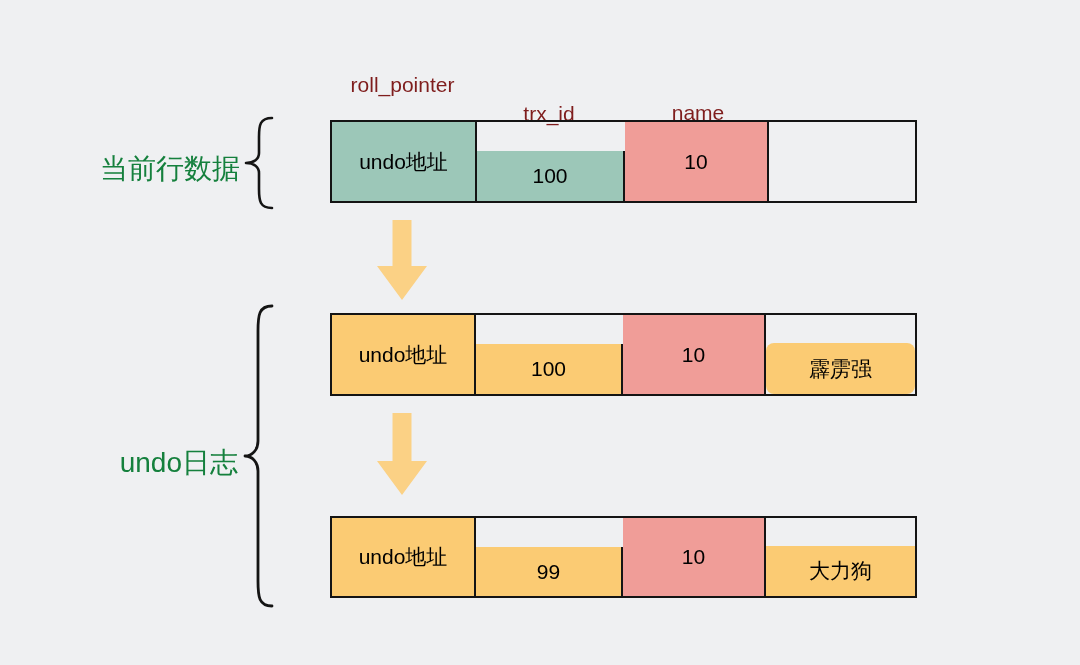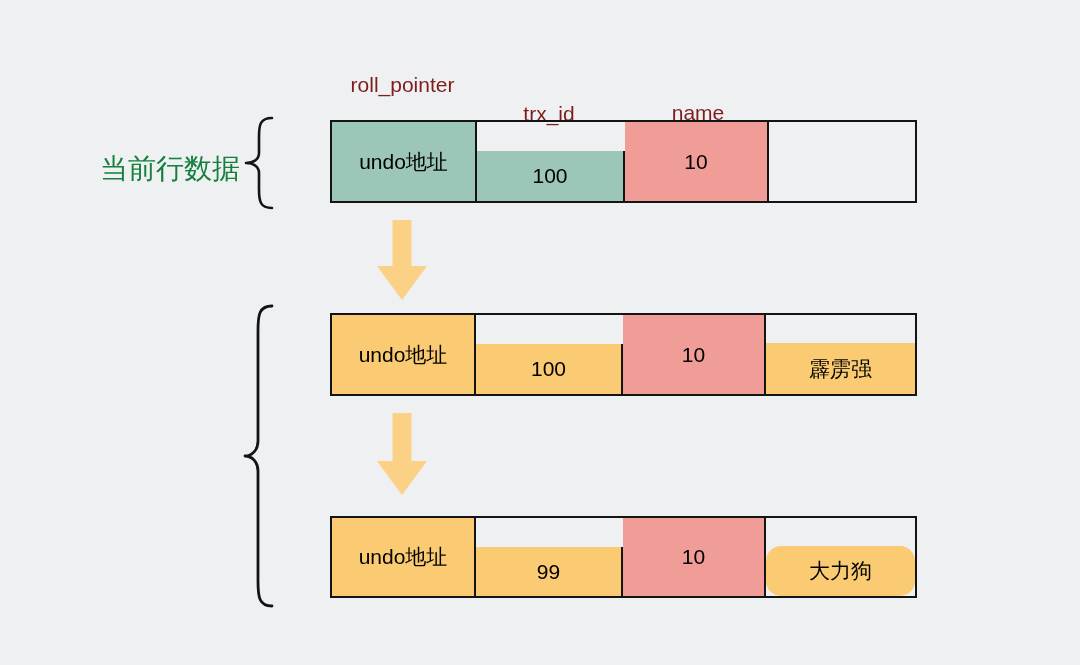--- a/index.html
+++ b/index.html
@@ -77,20 +77,21 @@
   #arrow-1 { top: 220px; }
   #arrow-2 { top: 413px; }
 </style>
 </head>
 <body>
 
 <div class="canvas">
 
   <div class="side-label" id="lbl-current">当前行数据</div>
 
+  <div class="side-label" id="lbl-undo">undo日志</div>
 
   <svg class="brace" id="brace-current" width="32" height="96" viewBox="0 0 32 96">
     <path d="M 30 3 C 18 3 17 10 17 22 L 17 38 C 17 44 12 48 4 48 C 12 48 17 52 17 58 L 17 74 C 17 86 18 93 30 93" stroke-width="2.6"></path>
   </svg>
 
   <svg class="brace" id="brace-undo" width="33" height="306" viewBox="0 0 33 306">
     <path d="M 31 3 C 18 3 17 12 17 28 L 17 138 C 17 147 11 153 4 153 C 11 153 17 159 17 168 L 17 278 C 17 294 18 303 31 303" stroke-width="2.8"></path>
   </svg>
 
   <div class="header-row">
@@ -106,27 +107,27 @@
   </div>
 
   <svg class="arrow" id="arrow-1" width="50" height="80" viewBox="0 0 50 80">
     <polygon points="15.5,0 34.5,0 34.5,46 50,46 25,80 0,46 15.5,46" fill="#fbd185"></polygon>
   </svg>
 
   <div class="row-table" id="table-2">
     <div class="cell c1" style="background: rgb(251, 203, 115);">undo地址</div>
     <div class="cell c2" style="background: rgb(251, 203, 115);">100</div>
     <div class="cell c3" style="background: rgb(240, 157, 152);">10</div>
-    <div class="cell c4" style="background: rgb(251, 203, 115);">霹雳强</div>
+    <div class="cell c4" style="background: rgb(251, 203, 115); border-radius: 8px;">霹雳强</div>
   </div>
 
   <svg class="arrow" id="arrow-2" width="50" height="82" viewBox="0 0 50 82">
     <polygon points="15.5,0 34.5,0 34.5,48 50,48 25,82 0,48 15.5,48" fill="#fbd185"></polygon>
   </svg>
 
   <div class="row-table" id="table-3">
     <div class="cell c1" style="background: rgb(251, 203, 115);">undo地址</div>
     <div class="cell c2" style="background: rgb(251, 203, 115);">99</div>
     <div class="cell c3" style="background: rgb(240, 157, 152);">10</div>
-    <div class="cell c4" style="background: rgb(251, 203, 115); border-radius: 15px;">大力狗</div>
+    <div class="cell c4" style="background: rgb(251, 203, 115);">大力狗</div>
   </div>
 
 </div>
 
 </body></html>

